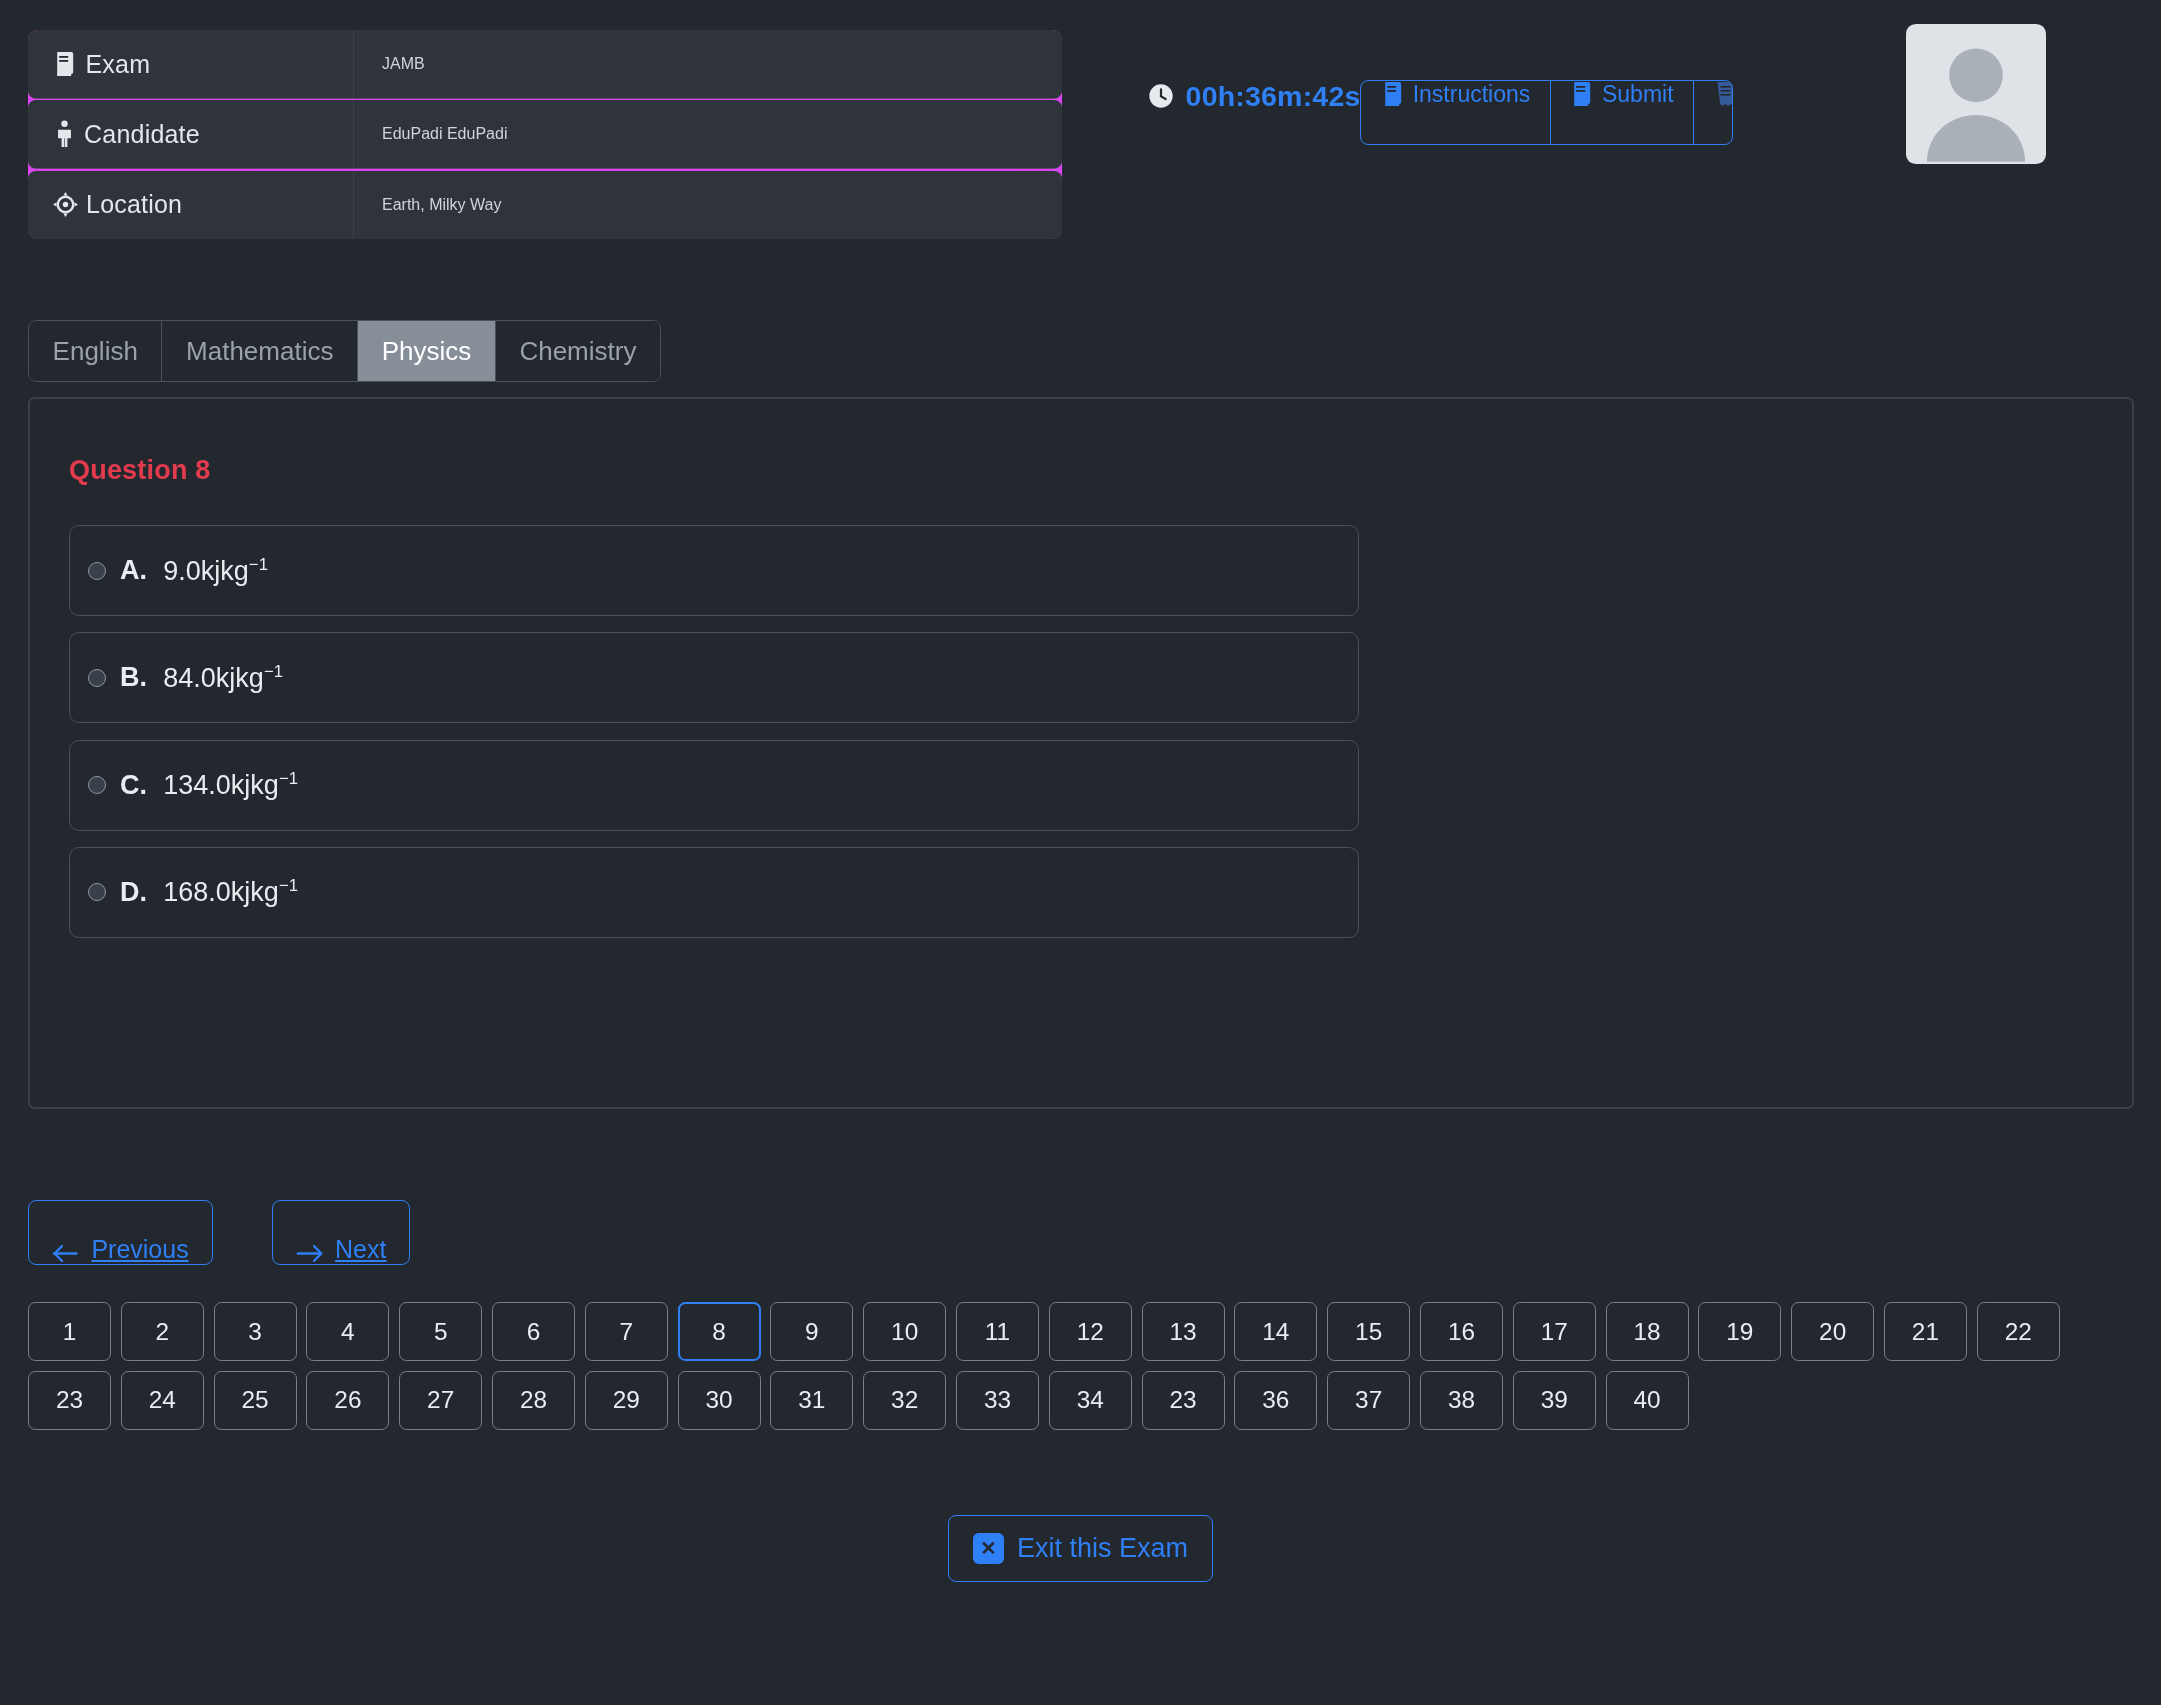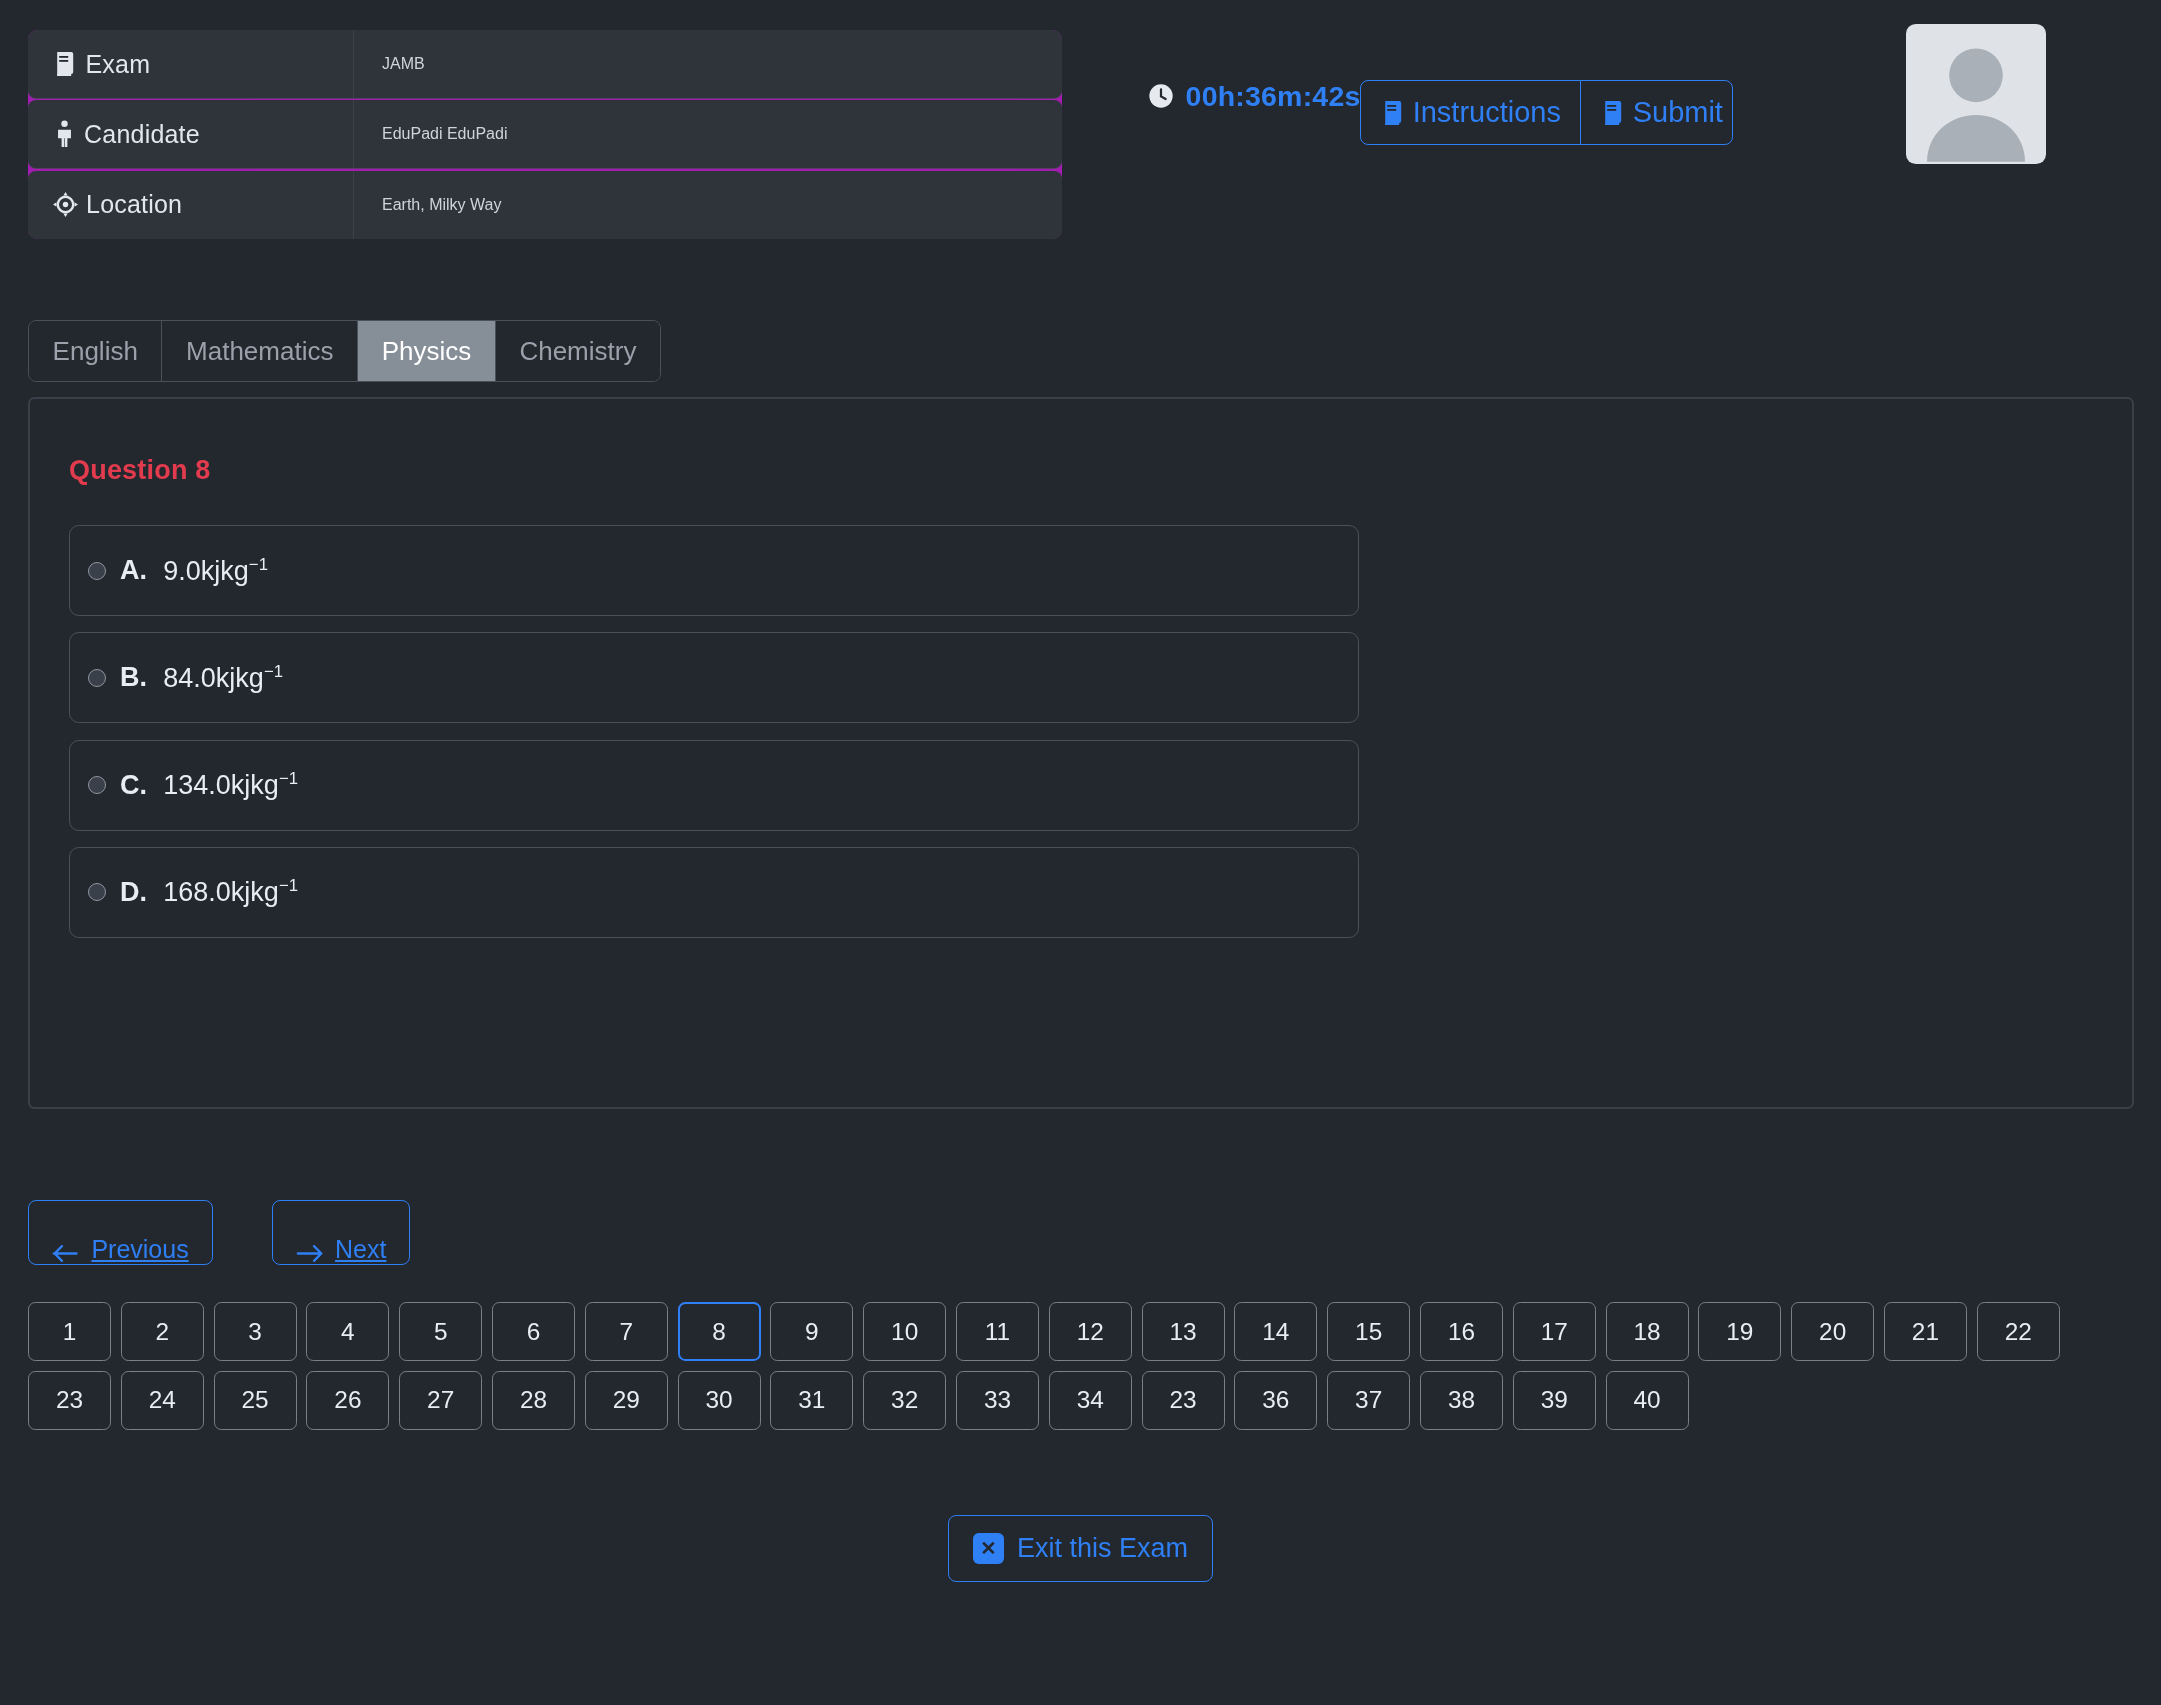--- a/index.html
+++ b/index.html
@@ -27,21 +27,21 @@
     height: 244px;
   }
 
   .info-panel {
     position: absolute;
     left: 28px;
     top: 30px;
     width: 1034px;
     border-radius: 9.8px;
     overflow: hidden;
-    background: #a21caf;
+    background: #d946ef;
   }
 
   .info-row {
     display: flex;
     align-items: stretch;
     height: 68px;
     background: #2f343b;
     border-radius: 8.1px;
     margin-bottom: 2.4px;
     box-shadow: 0 0.8px 0 #41474f;
@@ -96,26 +96,26 @@
     margin-top: 33px;
     display: flex;
     border: 1.6px solid #2f7ff5;
     border-radius: 8.1px;
     overflow: hidden;
     height: 65px;
   }
 
   .action-btn {
     display: flex;
-    align-items: center;
+    align-items: flex-start;
     gap: 7.3px;
     padding: 0 19.5px;
     background: transparent;
     color: #2f7ff5;
-    font-size: 29px;
+    font-size: 23px;
     border-right: 1.6px solid #2f7ff5;
     cursor: pointer;
     white-space: nowrap;
   }
   .action-btn:last-child { border-right: none; }
   .action-btn.muted { color: #3c6fc4; opacity: .72; }
 
   .avatar {
     position: absolute;
     left: 1906px;

